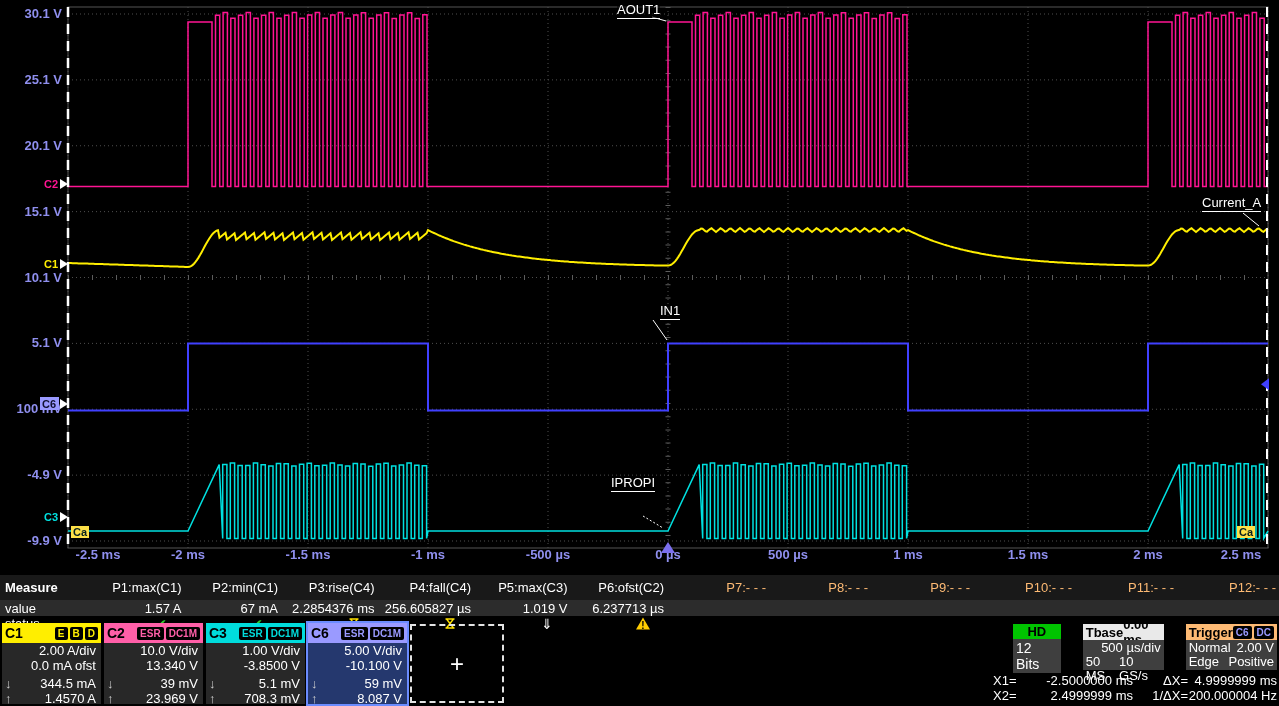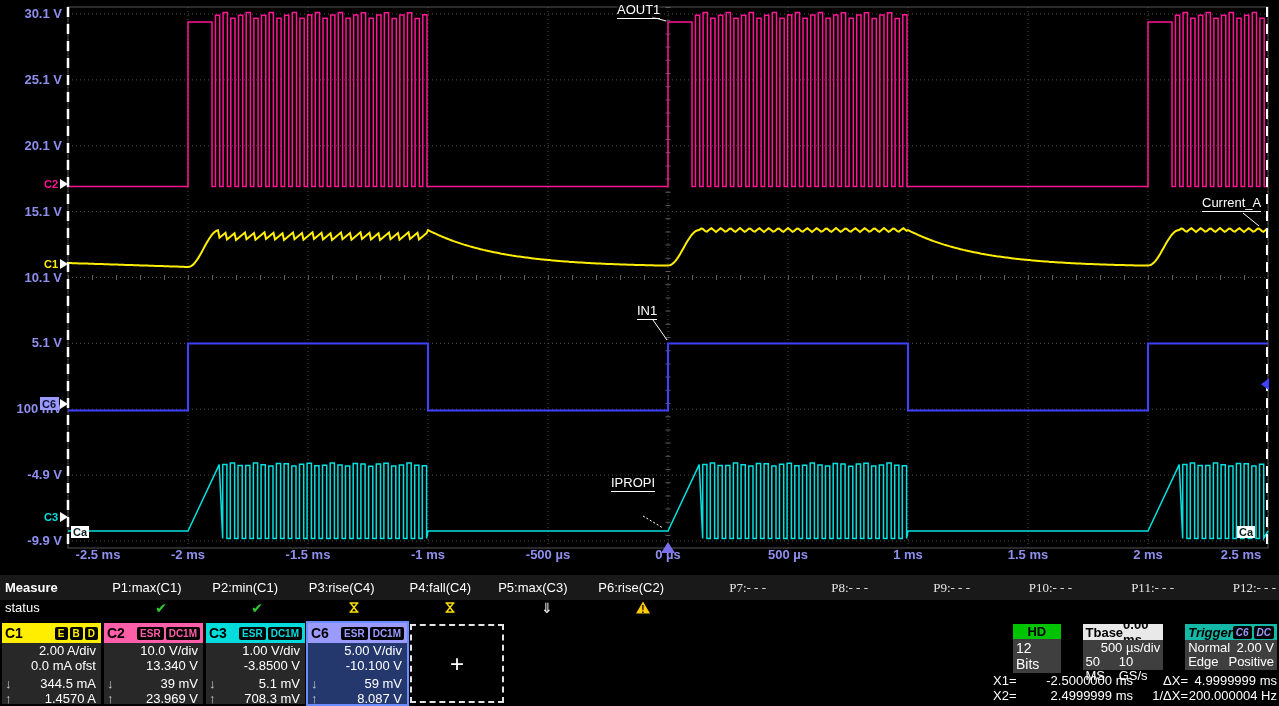--- a/index.html
+++ b/index.html
@@ -1,32 +1,32 @@
 <!DOCTYPE html>
 <html><head>
 <meta charset="utf-8">
 <style>
   html,body{margin:0;padding:0;background:#000;}
   body{width:1279px;height:706px;position:relative;overflow:hidden;
        font-family:"Liberation Sans",sans-serif;color:#fff;}
   #plot-svg{position:absolute;left:0;top:0;}
   .trace-label{position:absolute;color:#fff;font-size:13px;line-height:14px;
        border-bottom:1px solid #fff;padding-bottom:1px;background:rgba(0,0,0,.55);}
-  .edge-tag{position:absolute;background:#ffffff;color:#062020;font-size:11px;
+  .edge-tag{position:absolute;background:#fde047;color:#062020;font-size:11px;
        font-weight:bold;line-height:12px;padding:0 2px;}
   
   #measure{position:absolute;left:0;top:575px;width:1279px;font-size:13px;}
   .m-row{display:grid;grid-template-columns:88px repeat(6,96.5px) repeat(6,1fr);align-items:center;}
   .m-head{height:25px;background:#191919;}
   .m-val{height:16px;background:#2c2c2c;}
   .m-stat{height:15px;background:#000;}
   .m-rowlabel{padding-left:5px;color:#fff;}
   .m-rowlabel.b{font-weight:bold;}
   .m-cell{text-align:right;padding-right:3px;white-space:nowrap;}
-  .m-cell.dim{color:#e5e5e5;font-family:Liberation Serif, serif;}
+  .m-cell.dim{color:#fdba74;}
   .m-icon{justify-self:end;padding-right:16px;display:flex;align-items:center;height:15px;}
   
   #channels{position:absolute;left:2px;top:623px;display:flex;gap:3px;}
   .ch-box{width:99px;height:81px;background:#282828;position:relative;}
   .ch-box.selected{background:#25386e;outline:2px solid #6b8cff;}
   .ch-head{height:20px;display:flex;align-items:center;padding:0 3px;color:#000;
        font-size:14px;font-weight:bold;}
   .ch-badges{margin-left:auto;display:flex;gap:2px;}
   .badge{background:#000;font-size:10px;font-weight:bold;line-height:13px;height:13px;
        padding:0 3px;border-radius:2px;}
@@ -45,21 +45,21 @@
        align-items:center;padding:0 3px;}
   .acq-body{background:#3f3f3f;color:#fff;font-size:13px;flex:1;padding:1px 3px;}
   .bl{display:flex;height:14px;line-height:14px;}
   .bl .r{margin-left:auto;}
   #hd-box{width:66px;}
   #hd-box .acq-head{background:#00c400;justify-content:center;}
   #hd-box .acq-body{display:flex;align-items:center;justify-content:center;font-size:14px;}
   #tb-box{width:112px;}
   #tb-box .acq-head{background:#e9e9e9;}
   #trig-box{width:100px;}
-  #trig-box .acq-head{background:#14b8a6;font-style:italic;}
+  #trig-box .acq-head{background:#fdba74;}
   .acq-head .hb{margin-left:auto;display:flex;gap:2px;}
   .hb .badge{color:#9a9aff;}
   #hd-box,#tb-box,#trig-box{height:46px;margin-left:20px;}
   #cursor-readout{margin-top:3px;font-size:13px;}
   .cur-line{display:flex;height:15px;line-height:15px;}
   .cur-line .lab1{width:36px;}
   .cur-line .v1{width:104px;text-align:right;}
   .cur-line .lab2{width:55px;text-align:right;}
   .cur-line .v2{flex:1;text-align:right;}
 </style>
@@ -128,41 +128,56 @@
     <text x="58" y="521" text-anchor="end" fill="#00e0e0" font-size="11" font-weight="bold">C3</text>
     <polygon points="60,512 60,522 68,517" fill="#fff"></polygon>
     <line x1="652" y1="17" x2="666" y2="21" stroke="#fff"></line>
     <line x1="1243" y1="213" x2="1259" y2="226" stroke="#fff"></line>
     <line x1="653" y1="320" x2="667" y2="340" stroke="#fff"></line>
     <line x1="643" y1="516" x2="663" y2="528" stroke="#fff" stroke-dasharray="2 2"></line>
   </svg>
 
 <div class="trace-label" style="left:617px;top:3px;">AOUT1</div>
 <div class="trace-label" style="left:1202px;top:196px;">Current_A</div>
-<div class="trace-label" style="left:637px;top:304px;">IN1</div>
+<div class="trace-label" style="left:660px;top:304px;">IN1</div>
 <div class="trace-label" style="left:611px;top:476px;">IPROPI</div>
 
 <span class="edge-tag" style="left:71px;top:526px;">Ca</span>
 <span class="edge-tag" style="left:1237px;top:526px;">Ca</span>
 
 <div id="measure">
     <div class="m-row m-head">
       <div class="m-rowlabel b">Measure</div>
       <div class="m-cell">P1:max(C1)</div>
       <div class="m-cell">P2:min(C1)</div>
       <div class="m-cell">P3:rise(C4)</div>
       <div class="m-cell">P4:fall(C4)</div>
       <div class="m-cell">P5:max(C3)</div>
-      <div class="m-cell">P6:rise(C2)</div>
+      <div class="m-cell">P6:ofst(C2)</div>
       <div class="m-cell dim">P7:- - -</div>
       <div class="m-cell dim">P8:- - -</div>
       <div class="m-cell dim">P9:- - -</div>
       <div class="m-cell dim">P10:- - -</div>
       <div class="m-cell dim">P11:- - -</div>
       <div class="m-cell dim">P12:- - -</div>
+    </div>
+    <div class="m-row m-val">
+      <div class="m-rowlabel">value</div>
+      <div class="m-cell">1.57 A</div>
+      <div class="m-cell">67 mA</div>
+      <div class="m-cell">2.2854376 ms</div>
+      <div class="m-cell">256.605827 µs</div>
+      <div class="m-cell">1.019 V</div>
+      <div class="m-cell">6.237713 µs</div>
+      <div class="m-cell"></div>
+      <div class="m-cell"></div>
+      <div class="m-cell"></div>
+      <div class="m-cell"></div>
+      <div class="m-cell"></div>
+      <div class="m-cell"></div>
     </div>
     <div class="m-row m-stat">
       <div class="m-rowlabel">status</div>
       <div class="m-icon">
         <svg width="16" height="15">
           <text x="8" y="13" text-anchor="middle" fill="#2ecc2e" font-size="14" font-weight="bold" font-family="DejaVu Sans">✔</text>
         </svg>
       </div>
       <div class="m-icon">
         <svg width="16" height="15">

